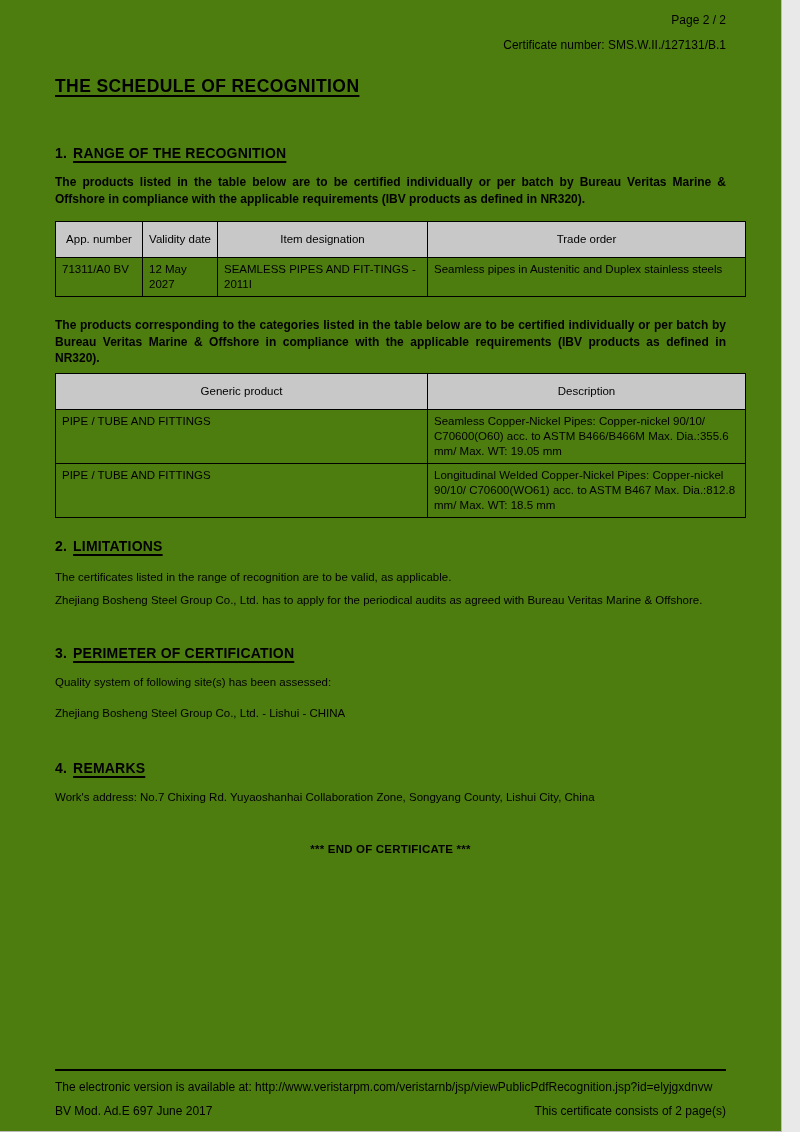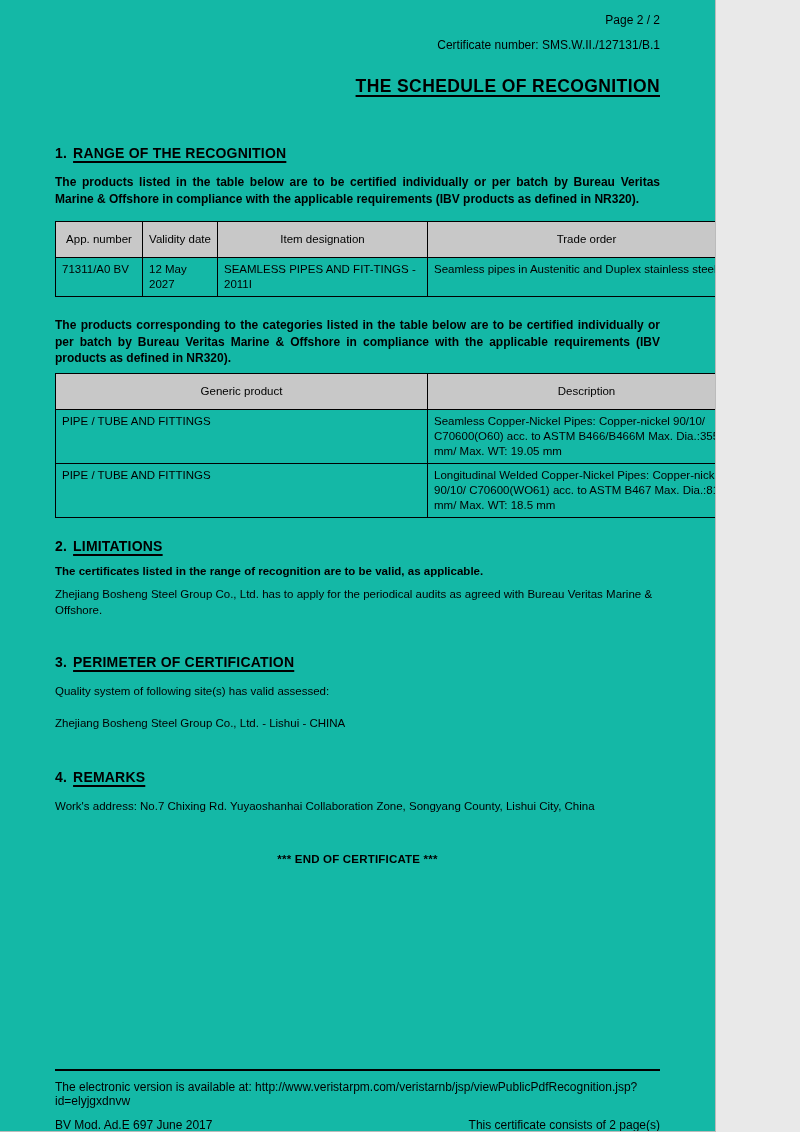--- a/index.html
+++ b/index.html
@@ -1,35 +1,35 @@
 <!DOCTYPE html>
 <html><head>
 <meta charset="utf-8">
 <style>
   * { margin: 0; padding: 0; box-sizing: border-box; }
   html, body { background: #e9e9e9; }
   .page {
     position: relative;
-    width: 716px;
+    width: 782px;
     height: 1132px;
-    background: #14b8a6;
+    background: #4d7c0f;
     font-family: "Liberation Sans", sans-serif;
     color: #000;
     overflow: hidden;
     border-right: 1px solid #bbb;
     border-bottom: 1px solid #bbb;
   }
   .content { padding: 14px 55px 0 55px; }
 
   .meta { text-align: right; font-size: 12px; line-height: 1.1; }
   .meta .meta-line2 { margin-top: 12px; }
 
   .doc-title {
     margin-top: 24px;
-    text-align: right;
+    text-align: left;
     font-size: 17.5px;
     font-weight: bold;
     letter-spacing: 0.4px;
   }
   .doc-title span {
     text-decoration: underline;
     text-decoration-thickness: 2px;
     text-underline-offset: 3px;
   }
 
@@ -54,21 +54,21 @@
     font-size: 12px;
     font-weight: bold;
     line-height: 1.4;
     text-align: justify;
   }
   p.body-text {
     font-size: 11.5px;
     line-height: 1.35;
     text-align: left;
   }
-  .mt13 { margin-top: 10px; font-weight: bold; }
+  .mt13 { margin-top: 16px; }
   .mt8  { margin-top: 8px; }
   .mt14 { margin-top: 14px; }
   .mt16 { margin-top: 16px; }
 
   table.doc-table {
     margin-top: 13px;
     width: 690px;
     border-collapse: collapse;
     table-layout: fixed;
     font-size: 11.5px;
@@ -192,21 +192,21 @@
 
     <h2 class="section-heading mt-sec2">
       <span class="sec-num">2.</span><span class="sec-title">LIMITATIONS</span>
     </h2>
     <p class="body-text mt13">The certificates listed in the range of recognition are to be valid, as applicable.</p>
     <p class="body-text mt8">Zhejiang Bosheng Steel Group Co., Ltd. has to apply for the periodical audits as agreed with Bureau Veritas Marine &amp; Offshore.</p>
 
     <h2 class="section-heading mt-sec3">
       <span class="sec-num">3.</span><span class="sec-title">PERIMETER OF CERTIFICATION</span>
     </h2>
-    <p class="body-text mt14">Quality system of following site(s) has valid assessed:</p>
+    <p class="body-text mt14">Quality system of following site(s) has been assessed:</p>
     <p class="body-text mt16">Zhejiang Bosheng Steel Group Co., Ltd. - Lishui - CHINA</p>
 
     <h2 class="section-heading mt-sec4">
       <span class="sec-num">4.</span><span class="sec-title">REMARKS</span>
     </h2>
     <p class="body-text mt14">Work's address: No.7 Chixing Rd. Yuyaoshanhai Collaboration Zone, Songyang County, Lishui City, China</p>
 
     <div class="end-marker">*** END OF CERTIFICATE ***</div>
   </div>
 

